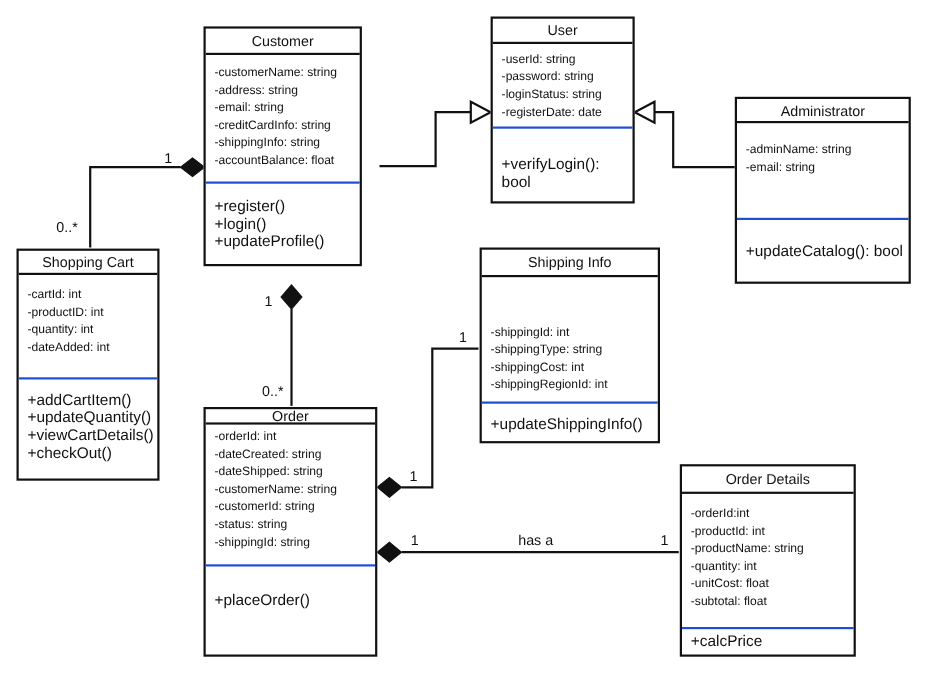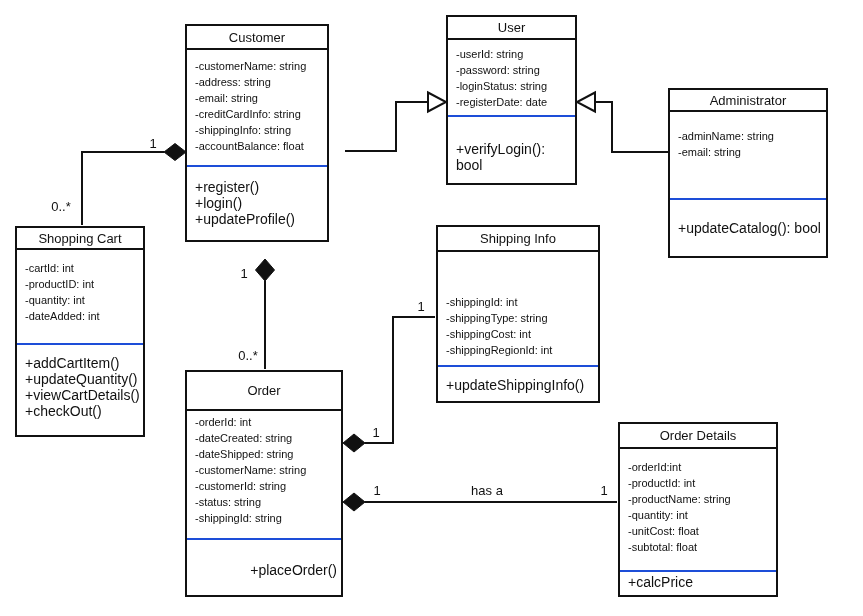--- a/index.html
+++ b/index.html
@@ -174,31 +174,31 @@
       <div>-shippingType: string</div>
       <div>-shippingCost: int</div>
       <div>-shippingRegionId: int</div>
     </div>
     <div class="uml-methods" style="padding-top:10px;">
       <div>+updateShippingInfo()</div>
     </div>
   </div>
 
   <div class="uml-class" style="left:185px; top:370px; width:158px; height:227px;">
-    <div class="uml-title" style="height:39px;text-align:right;">Order</div>
+    <div class="uml-title" style="height:14px;text-align:right;">Order</div>
     <div class="uml-attrs" style="height:129px; padding-top:3px;">
       <div>-orderId: int</div>
       <div>-dateCreated: string</div>
       <div>-dateShipped: string</div>
       <div>-customerName: string</div>
       <div>-customerId: string</div>
       <div>-status: string</div>
       <div>-shippingId: string</div>
     </div>
-    <div class="uml-methods" style="padding-top:22px;text-align:right;">
+    <div class="uml-methods" style="padding-top:22px;">
       <div>+placeOrder()</div>
     </div>
   </div>
 
   <div class="uml-class" style="left:618px; top:422px; width:160px; height:175px;">
     <div class="uml-title" style="height:25px;">Order Details</div>
     <div class="uml-attrs" style="height:123px; padding-top:10px;">
       <div>-orderId:int</div>
       <div>-productId: int</div>
       <div>-productName: string</div>

